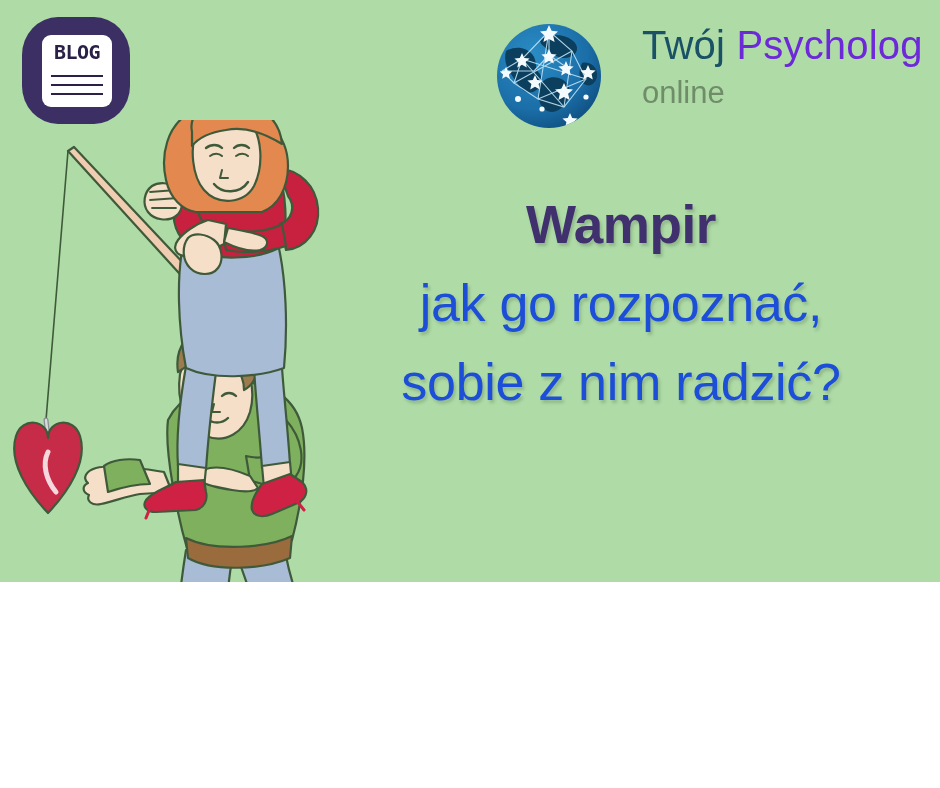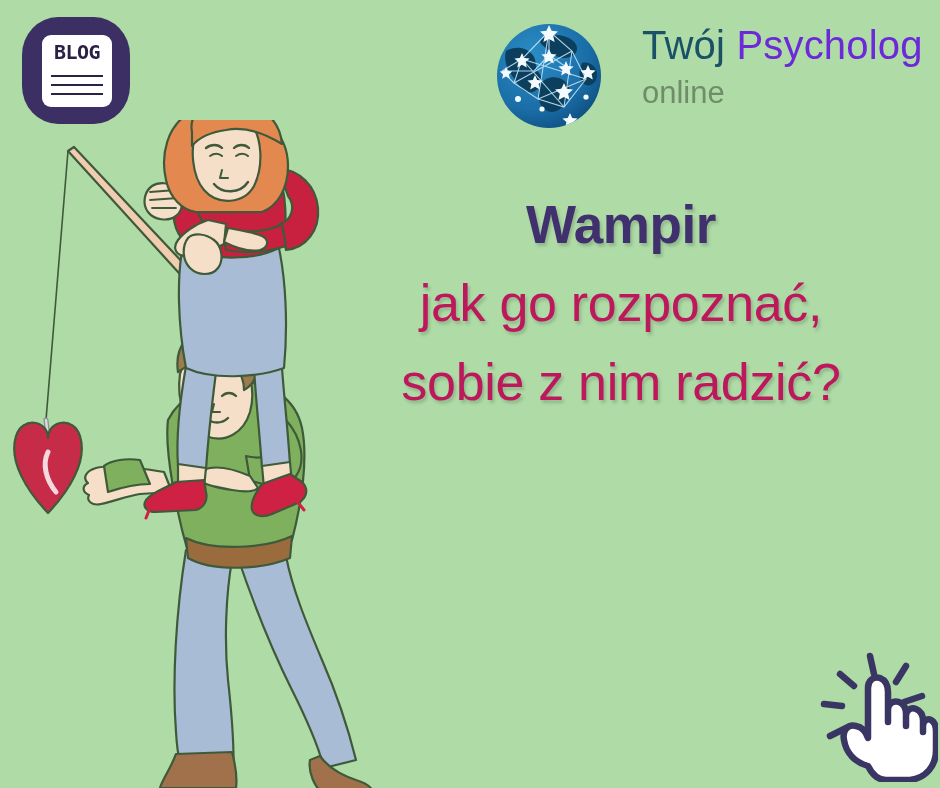--- a/index.html
+++ b/index.html
@@ -4,21 +4,21 @@
 <title>Wampir energetyczny</title>
 <style>
   html, body {
     margin: 0;
     padding: 0;
     background: #ffffff;
   }
   #poster {
     position: relative;
     width: 940px;
-    height: 788px;
+    height: 582px;
     overflow: hidden;
     background: #aedba6;
     font-family: "Liberation Sans", sans-serif;
     -webkit-font-smoothing: antialiased;
   }
 
   
   .blog-badge {
     position: absolute;
     left: 22px;
@@ -113,21 +113,21 @@
     font-weight: 700;
     font-size: 53px;
     line-height: 78px;
     color: #40306e;
     letter-spacing: -0.4px;
   }
   .hl-reg {
     font-weight: 400;
     font-size: 52px;
     line-height: 79px;
-    color: #be185d;
+    color: #1d4ed8;
     letter-spacing: -0.3px;
   }
 
   
   .url-pill {
     position: absolute;
     left: 509px;
     top: 641px;
     width: 345px;
     height: 79px;

